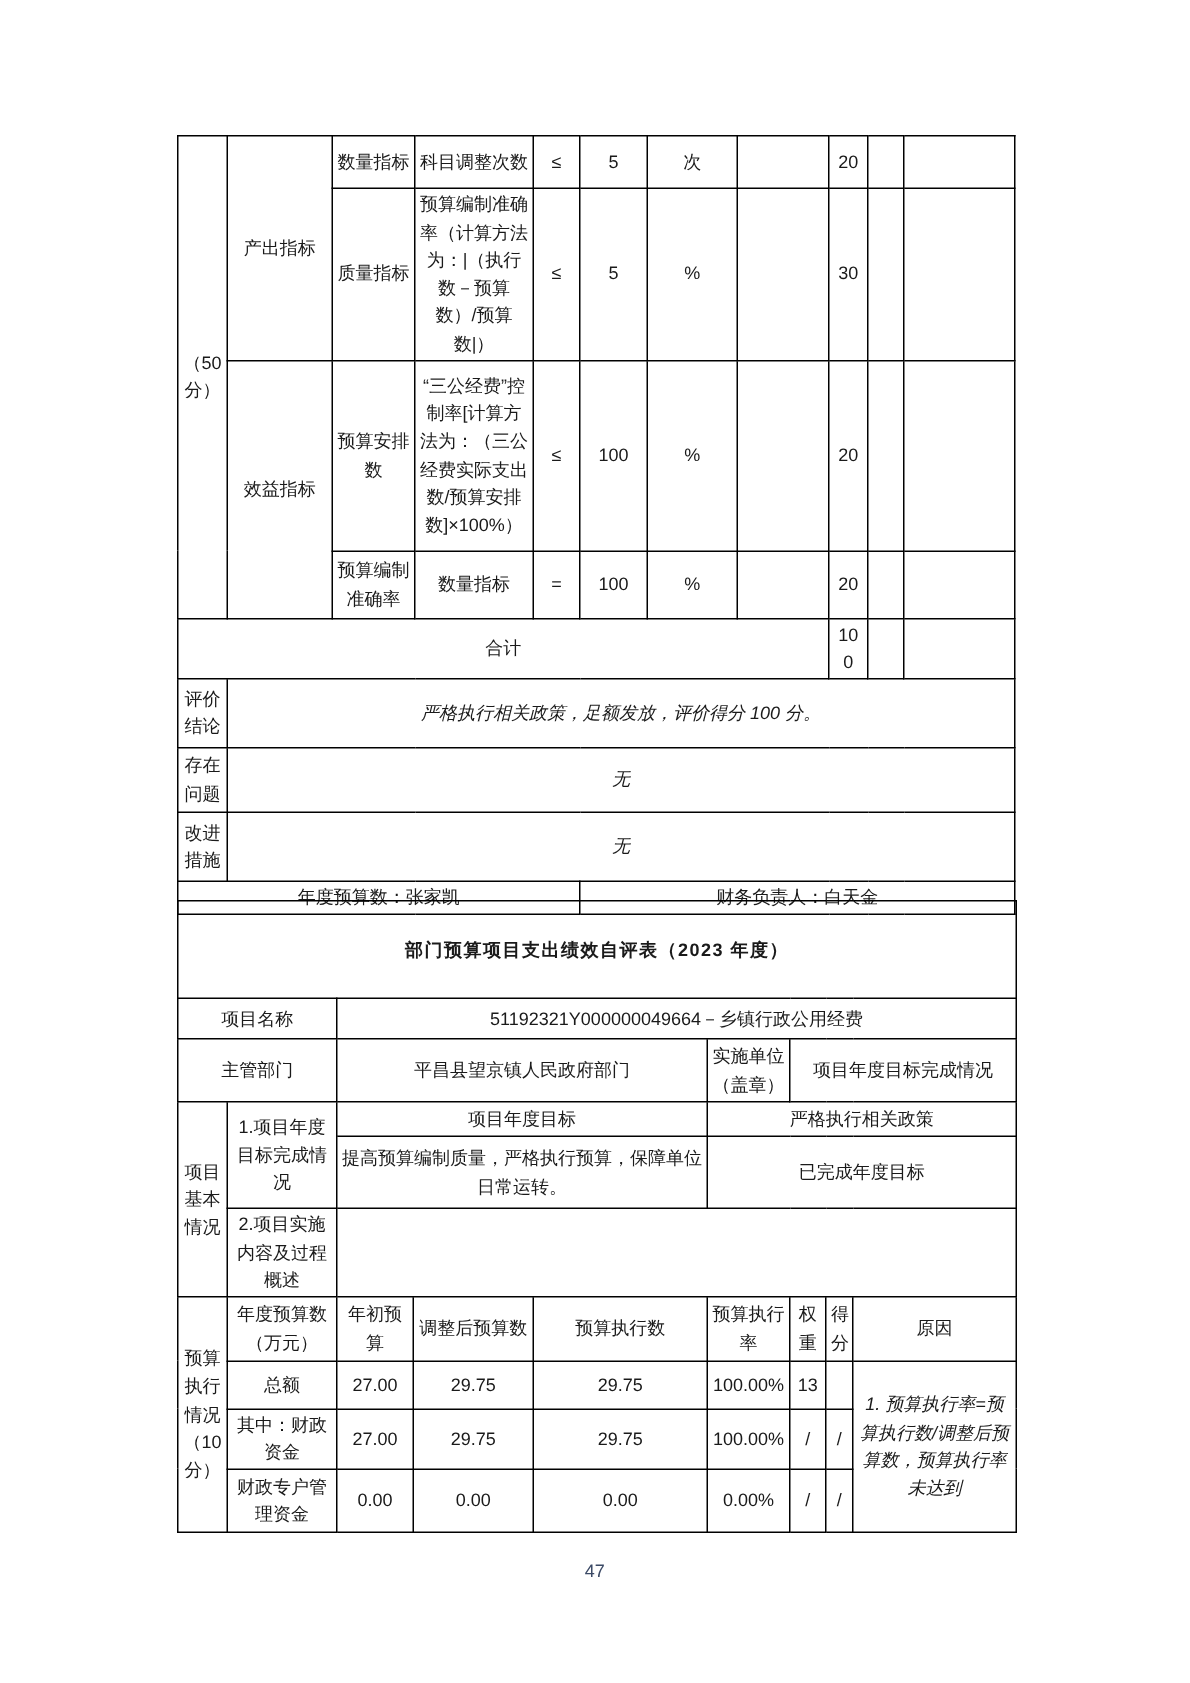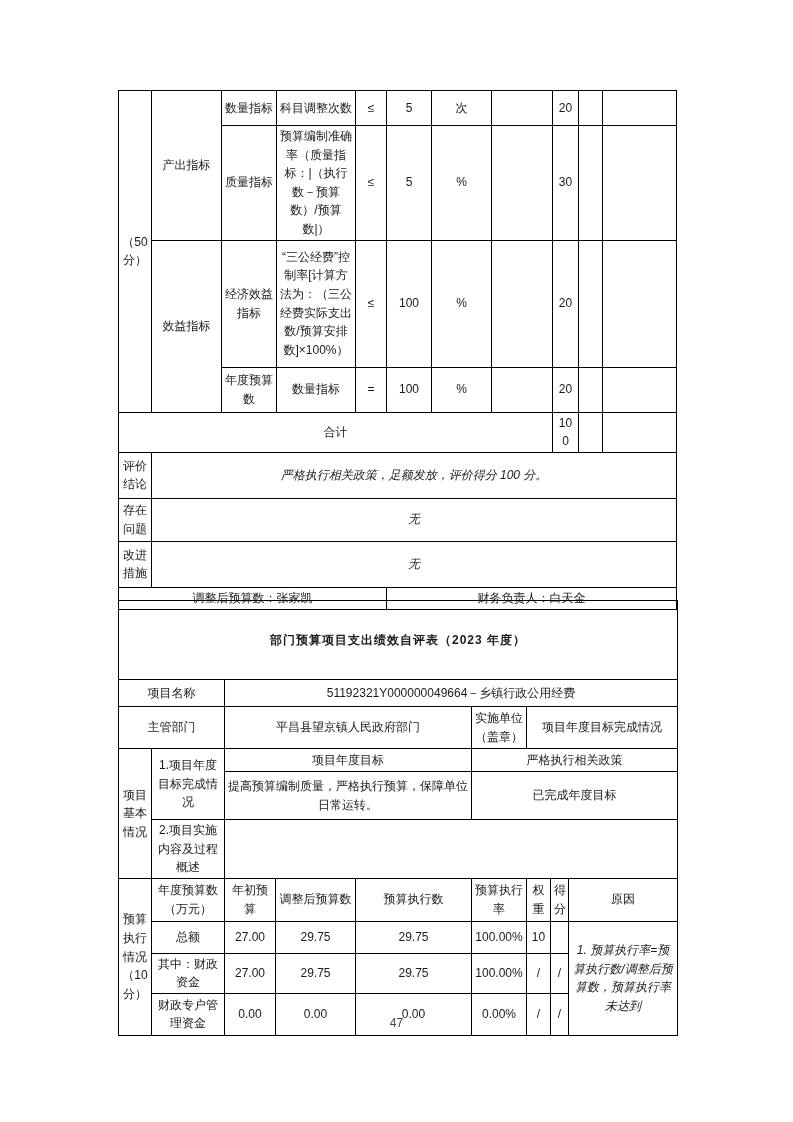--- a/index.html
+++ b/index.html
@@ -16,21 +16,21 @@
   .doc td{
     border:1px solid #000;font-size:12px;line-height:1.55;
     padding:1px 3px;text-align:center;vertical-align:middle;
     word-break:break-all;overflow:hidden;
   }
   .left{text-align:left;}
   .top{vertical-align:top;text-align:left;padding-top:3px;}
   .ital{font-style:italic;}
   .title-cell{font-size:17px;font-weight:bold;letter-spacing:1px;}
   .pageno{
-    position:absolute;top:1016px;left:0;width:793px;text-align:center;
+    position:absolute;top:1040px;left:0;width:793px;text-align:center;
     font-size:12px;color:#3c4a66;
   }
 </style>
 </head>
 <body>
 
 <div class="page">
 
   <table class="doc t1">
     <colgroup>
@@ -55,43 +55,43 @@
       <td>≤</td>
       <td>5</td>
       <td>次</td>
       <td></td>
       <td>20</td>
       <td></td>
       <td></td>
     </tr>
     <tr style="height:103px">
       <td>质量指标</td>
-      <td>预算编制准确率（质量指标：|（执行数－预算数）/预算数|）</td>
+      <td>预算编制准确率（计算方法为：|（执行数－预算数）/预算数|）</td>
       <td>≤</td>
       <td>5</td>
       <td>%</td>
       <td></td>
       <td>30</td>
       <td></td>
       <td></td>
     </tr>
     <tr style="height:127px">
       <td rowspan="2">效益指标</td>
-      <td>经济效益指标</td>
+      <td>预算安排数</td>
       <td>“三公经费”控制率[计算方法为：（三公经费实际支出数/预算安排数]×100%）</td>
       <td>≤</td>
       <td>100</td>
       <td>%</td>
       <td></td>
       <td>20</td>
       <td></td>
       <td></td>
     </tr>
     <tr style="height:45px">
-      <td>年度预算数</td>
+      <td>预算编制准确率</td>
       <td>数量指标</td>
       <td>=</td>
       <td>100</td>
       <td>%</td>
       <td></td>
       <td>20</td>
       <td></td>
       <td></td>
     </tr>
     <tr style="height:21px">
@@ -106,40 +106,40 @@
     </tr>
     <tr style="height:43px">
       <td class="left">存在问题</td>
       <td colspan="10" class="left ital">无</td>
     </tr>
     <tr style="height:46px">
       <td class="left">改进措施</td>
       <td colspan="10" class="left ital">无</td>
     </tr>
     <tr style="height:22px">
-      <td colspan="5" class="left">调整后预算数：张家凯</td>
+      <td colspan="5" class="left">年度预算数：张家凯</td>
       <td colspan="6" class="left">财务负责人：白天金</td>
     </tr>
   </tbody>
     </table>
 
   <table class="doc t2">
     <colgroup>
       <col style="width:33px">
         <col style="width:73px">
         <col style="width:51px">
       <col style="width:80px">
         <col style="width:116px">
         <col style="width:55px">
       <col style="width:24px">
         <col style="width:18px">
         <col style="width:109px">
     </colgroup>
     <tbody>
-        <tr style="height:79px">
+        <tr style="height:65px">
       <td colspan="9" class="title-cell">部门预算项目支出绩效自评表（2023 年度）</td>
     </tr>
     <tr style="height:27px">
       <td colspan="2" class="left">项目名称</td>
       <td colspan="7" class="left">51192321Y000000049664－乡镇行政公用经费</td>
     </tr>
     <tr style="height:42px">
       <td colspan="2" class="left">主管部门</td>
       <td colspan="3" class="left">平昌县望京镇人民政府部门</td>
       <td>实施单位（盖章）</td>
@@ -169,21 +169,21 @@
       <td>权重</td>
       <td>得分</td>
       <td>原因</td>
     </tr>
     <tr style="height:32px">
       <td>总额</td>
       <td>27.00</td>
       <td>29.75</td>
       <td>29.75</td>
       <td>100.00%</td>
-      <td>10</td>
+      <td>13</td>
       <td></td>
       <td rowspan="3" class="left ital">1. 预算执行率=预算执行数/调整后预算数，预算执行率未达到</td>
     </tr>
     <tr style="height:38px">
       <td>其中：财政资金</td>
       <td>27.00</td>
       <td>29.75</td>
       <td>29.75</td>
       <td>100.00%</td>
       <td>/</td>

